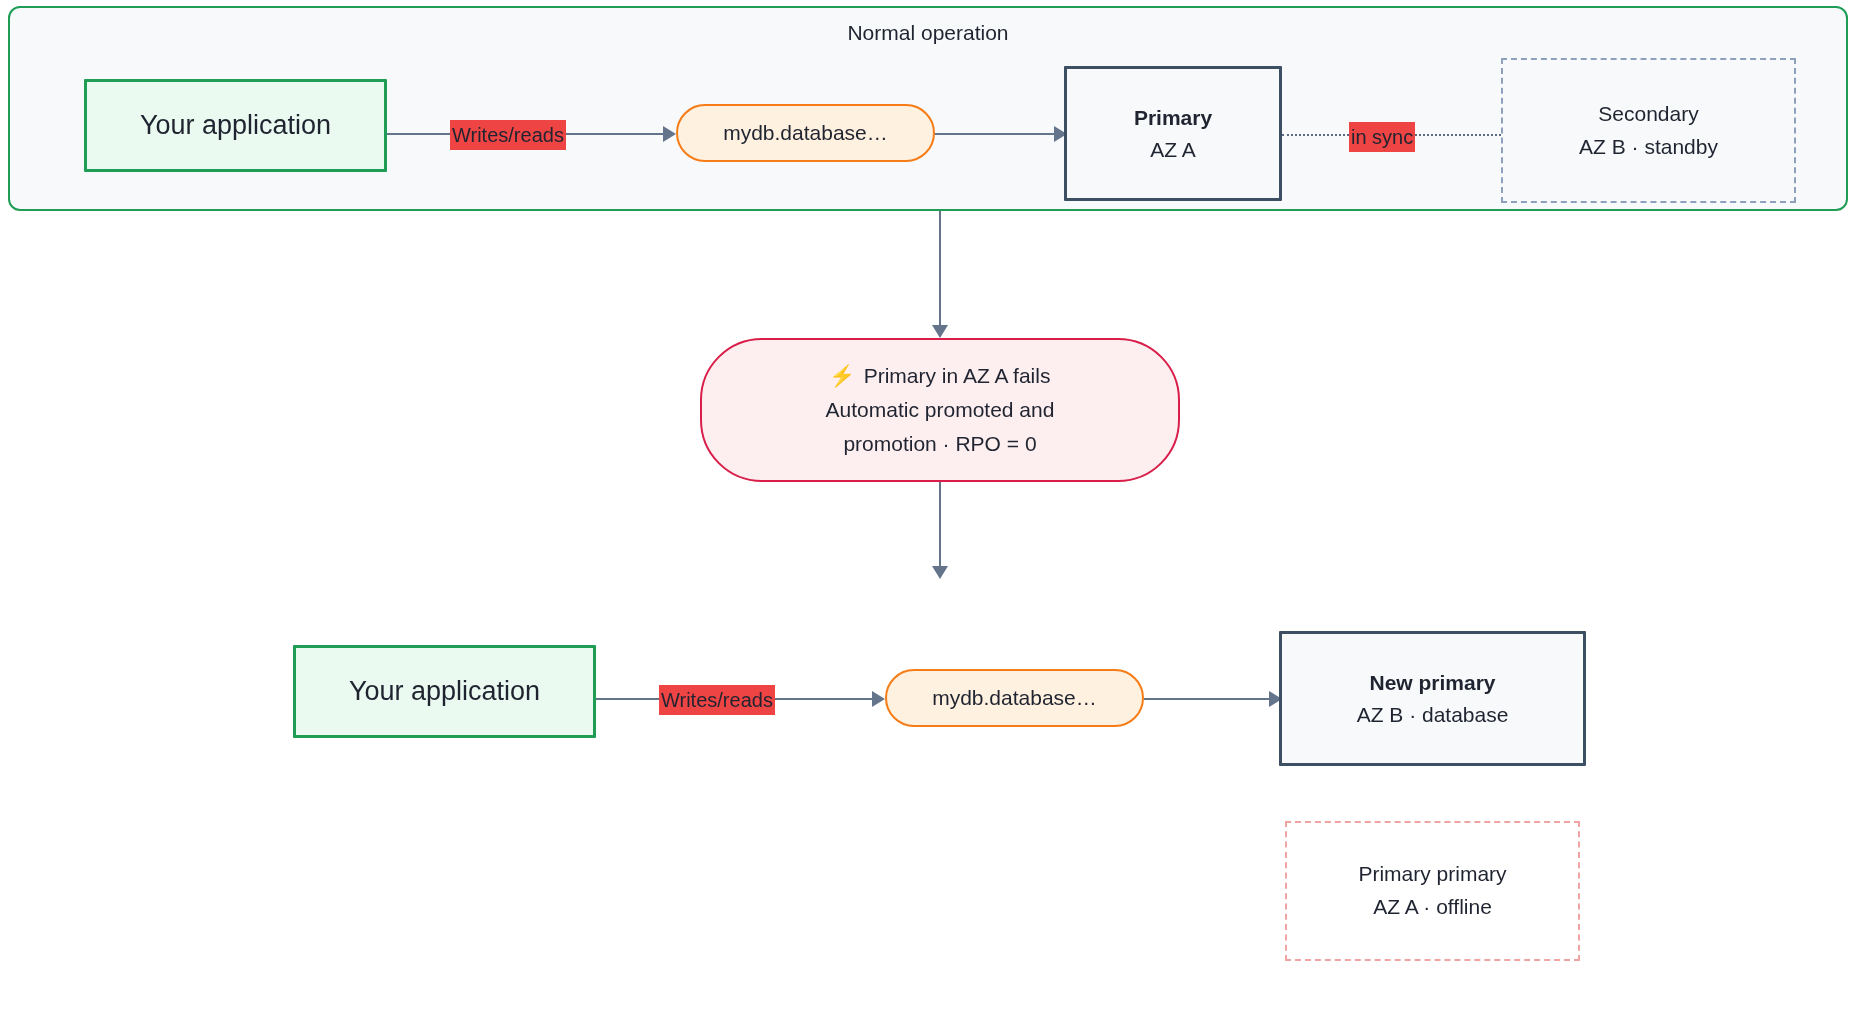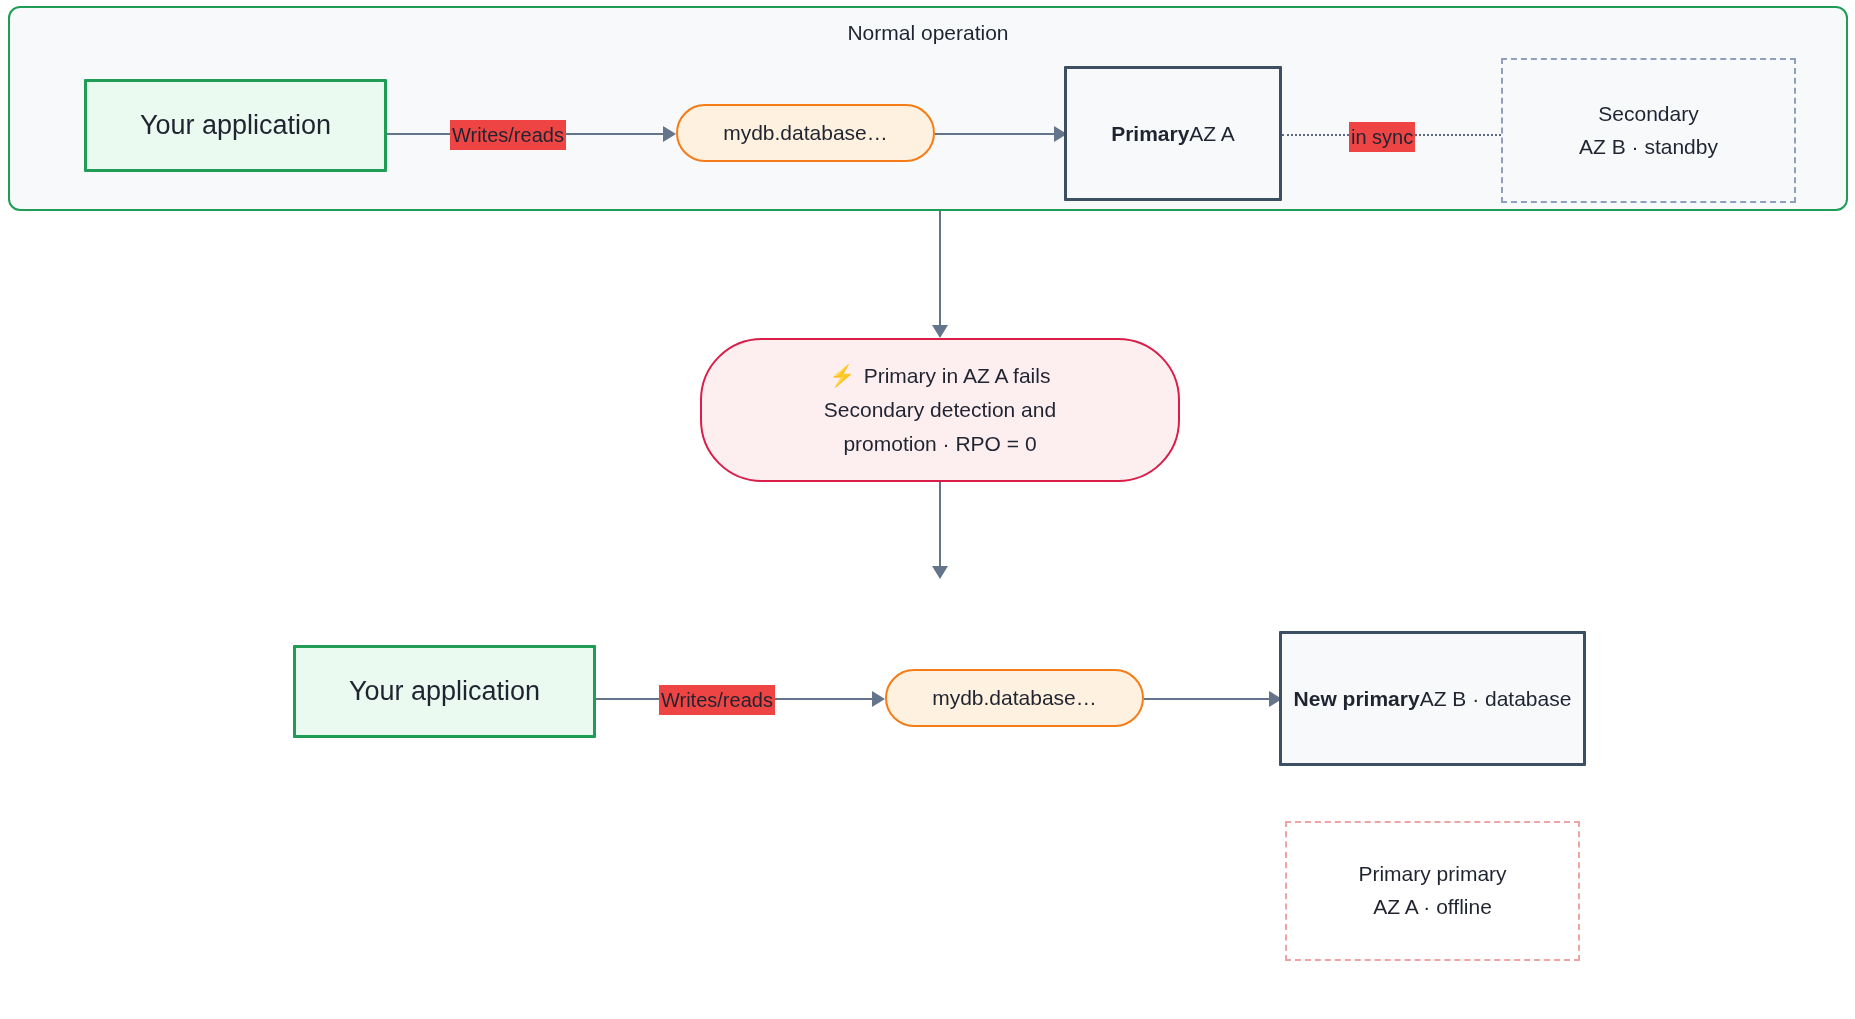--- a/index.html
+++ b/index.html
@@ -67,21 +67,21 @@
     color: #1f2430;
   }
 
   
   .node-db {
     position: absolute;
     background: #f7f9fb;
     border: 3px solid #3d4f63;
     box-sizing: border-box;
     display: flex;
-    flex-direction: row;
+    flex-direction: column;
     align-items: center;
     justify-content: center;
     font-size: 21px;
     color: #1f2430;
     line-height: 1.5;
     border-radius: 1px;
   }
   .node-db .strong { font-weight: bold; }
 
   
@@ -198,21 +198,21 @@
     <span>AZ B · standby</span>
   </div>
 
   <div class="edge-line edge-v" style="left:939px; top:211px; height:118px;"></div>
   <div class="arrow-down" style="left:932px; top:325px;"></div>
 
   <div class="node-event" style="left:700px; top:338px; width:480px; height:144px;">
     <div>
       <span class="bolt">⚡</span><span>Primary in AZ A fails</span>
     </div>
-    <div>Secondary detection and</div>
+    <div>Automatic promoted and</div>
     <div>promotion · RPO = 0</div>
   </div>
 
   <div class="edge-line edge-v" style="left:939px; top:482px; height:90px;"></div>
   <div class="arrow-down" style="left:932px; top:566px;"></div>
 
 
   <div class="node-app" style="left:293px; top:645px; width:303px; height:93px;">
     <span>Your application</span>
   </div>

